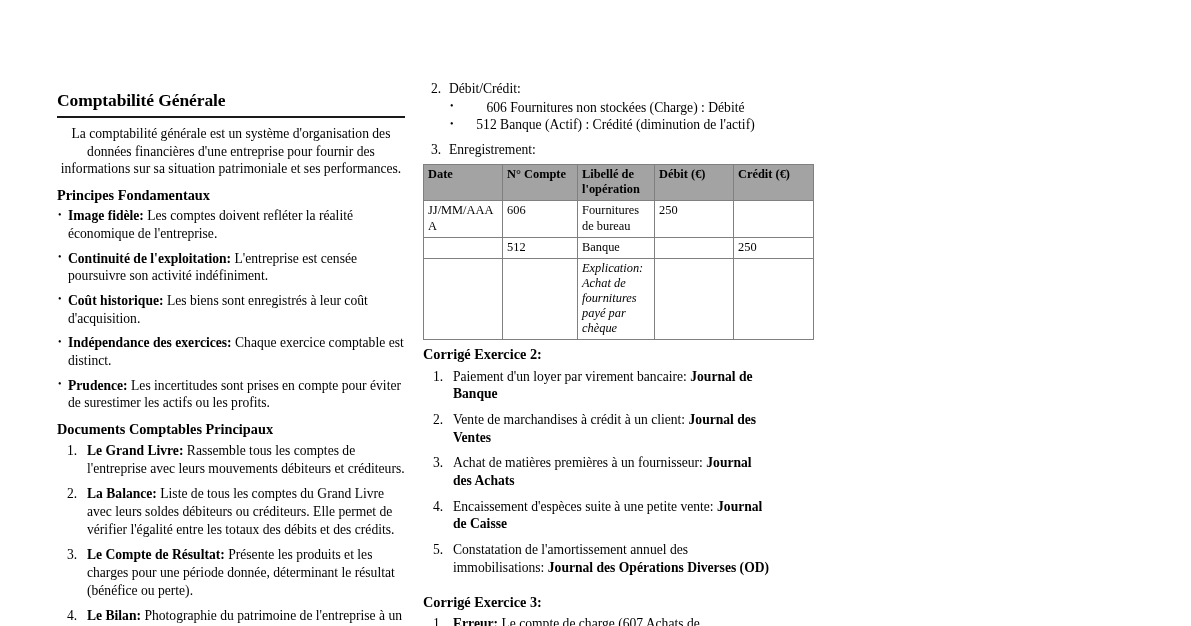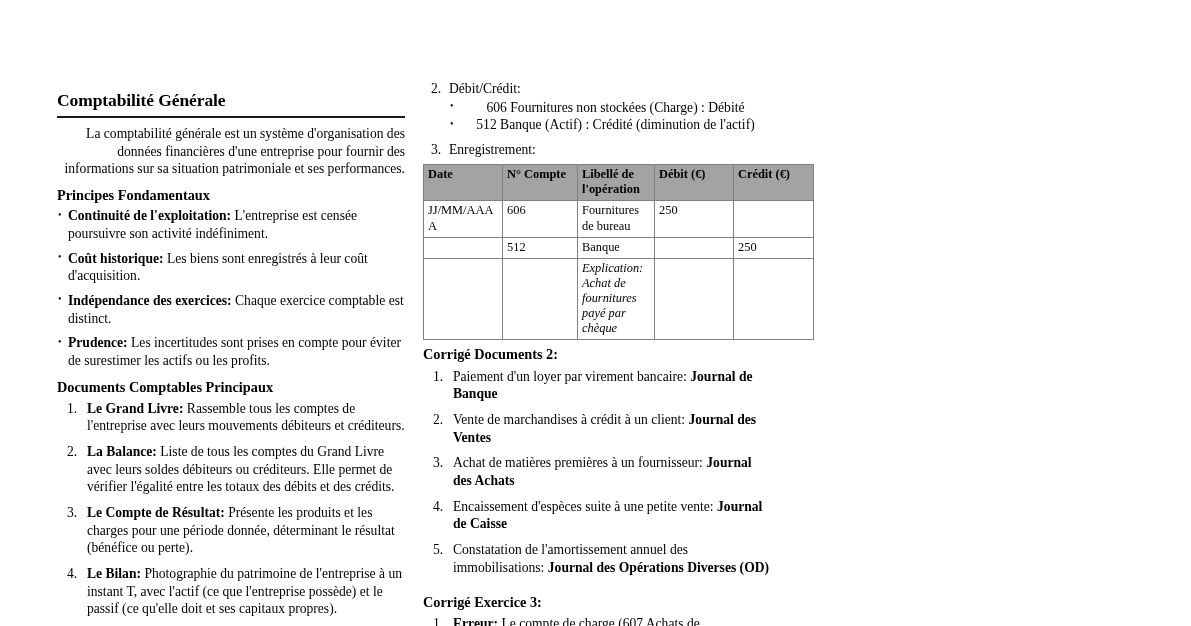--- a/index.html
+++ b/index.html
@@ -45,21 +45,21 @@
   h2.sec-title {
     font-size: 14.3px;
     font-weight: bold;
     margin: 9px 0 3px 0;
     line-height: 1.2;
   }
   p.para {
     font-size: 13.6px;
     line-height: 1.30;
     margin: 0 0 2px 0;
-    text-align: right;
+    text-align: center;
   }
 
   
   ul.bul {
     list-style: none;
     margin: 3px 0 0 0;
     padding: 0;
   }
   ul.bul > li {
     position: relative;
@@ -166,20 +166,21 @@
   <div class="col col-left" style="top:90px;">
 
     <h1 class="doc-title">Comptabilité Générale</h1>
     <hr class="title-rule">
 
     <p class="para">La comptabilité générale est un système d'organisation des données financières d'une entreprise pour fournir des informations sur sa situation patrimoniale et ses performances.</p>
 
     <h2 class="sec-title">Principes Fondamentaux</h2>
 
     <ul class="bul">
+      <li><b>Image fidèle:</b><span> Les comptes doivent refléter la réalité économique de l'entreprise.</span></li>
       <li><b>Continuité de l'exploitation:</b><span> L'entreprise est censée poursuivre son activité indéfiniment.</span></li>
       <li><b>Coût historique:</b><span> Les biens sont enregistrés à leur coût d'acquisition.</span></li>
       <li><b>Indépendance des exercices:</b><span> Chaque exercice comptable est distinct.</span></li>
       <li><b>Prudence:</b><span> Les incertitudes sont prises en compte pour éviter de surestimer les actifs ou les profits.</span></li>
     </ul>
 
     <h2 class="sec-title">Documents Comptables Principaux</h2>
 
     <ol class="num">
       <li><b>Le Grand Livre:</b><span> Rassemble tous les comptes de l'entreprise avec leurs mouvements débiteurs et créditeurs.</span></li>
@@ -233,21 +234,21 @@
         <tr class="tall">
           <td></td>
           <td></td>
           <td class="expl">Explication: Achat de fournitures payé par chèque</td>
           <td></td>
           <td></td>
         </tr>
       </tbody>
     </table>
 
-    <h2 class="sec-title" style="margin-top:2px;">Corrigé Documents 2:</h2>
+    <h2 class="sec-title" style="margin-top:2px;">Corrigé Exercice 2:</h2>
 
     <ol class="num">
       <li><span>Paiement d'un loyer par virement bancaire: </span><b>Journal de Banque</b></li>
       <li><span>Vente de marchandises à crédit à un client: </span><b>Journal des Ventes</b></li>
       <li><span>Achat de matières premières à un fournisseur: </span><b>Journal des Achats</b></li>
       <li><span>Encaissement d'espèces suite à une petite vente: </span><b>Journal de Caisse</b></li>
       <li><span>Constatation de l'amortissement annuel des immobilisations: </span><b>Journal des Opérations Diverses (OD)</b></li>
     </ol>
 
     <h2 class="sec-title" style="margin-top:18px;">Corrigé Exercice 3:</h2>

